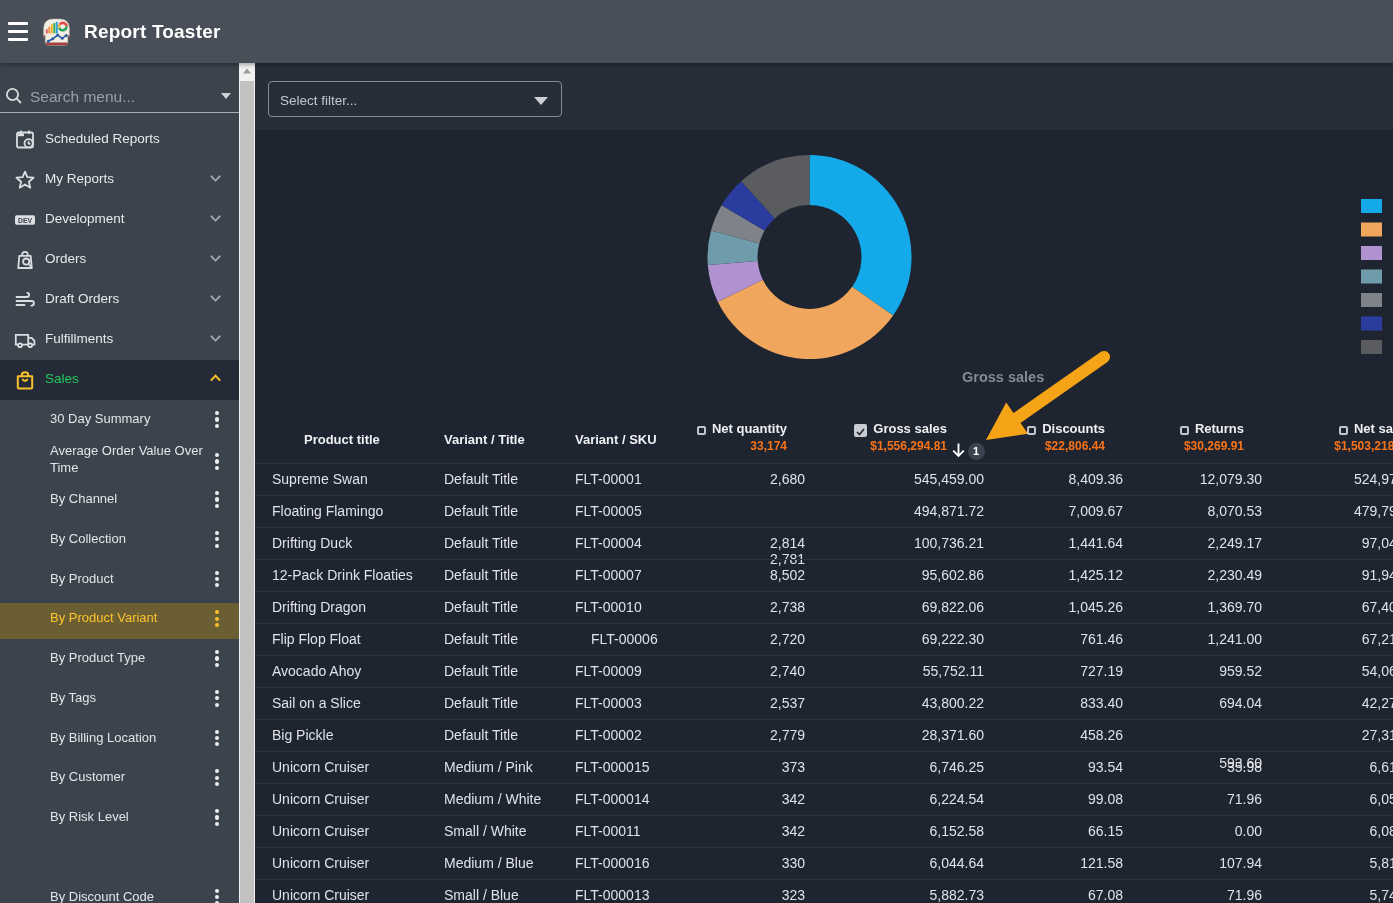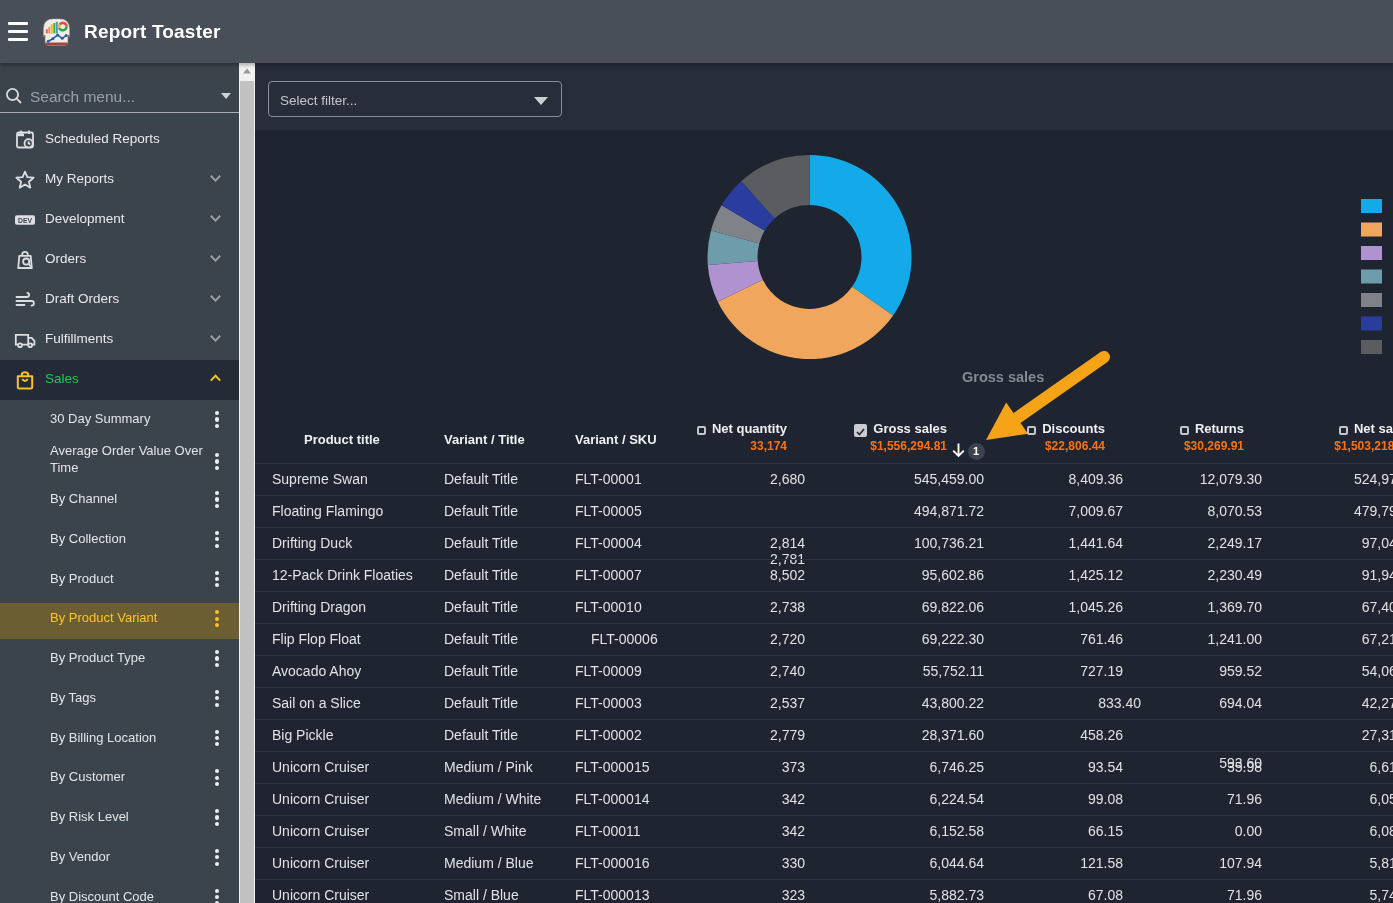--- a/index.html
+++ b/index.html
@@ -177,21 +177,21 @@
         <span class="num" style="right:270px;">727.19</span>
         <span class="num" style="right:131px;">959.52</span>
         <span class="num" style="right:-31px;">54,065.40</span>
       </div>
   <div class="trow" style="top:624px;">
         <span style="left:17px;">Sail on a Slice</span>
         <span style="left:189px;">Default Title</span>
         <span style="left:320px;">FLT-00003</span>
         <span class="num" style="right:588px;">2,537</span>
         <span class="num" style="right:409px;">43,800.22</span>
-        <span class="num" style="right:252px;">833.40</span>
+        <span class="num" style="right:270px;">833.40</span>
         <span class="num" style="right:131px;">694.04</span>
         <span class="num" style="right:-31px;">42,272.78</span>
       </div>
   <div class="trow" style="top:656px;">
         <span style="left:17px;">Big Pickle</span>
         <span style="left:189px;">Default Title</span>
         <span style="left:320px;">FLT-00002</span>
         <span class="num" style="right:588px;">2,779</span>
         <span class="num" style="right:409px;">28,371.60</span>
         <span class="num" style="right:270px;">458.26</span>
@@ -452,28 +452,20 @@
       </div>
     </div>
   <div class="subitem" style="top:735.00px;">
       <span class="lbl">By Risk Level</span>
       <div class="dots">
         <i></i>
         <i></i>
         <i></i>
       </div>
     </div>
-  <div class="subitem" style="top:774.80px;">
-      <span class="lbl">By Vendor</span>
-      <div class="dots">
-        <i></i>
-        <i></i>
-        <i></i>
-      </div>
-    </div>
   <div class="subitem" style="top:814.50px;">
       <span class="lbl">By Discount Code</span>
       <div class="dots">
         <i></i>
         <i></i>
         <i></i>
       </div>
     </div>
   </div>
 <div id="sbar">

